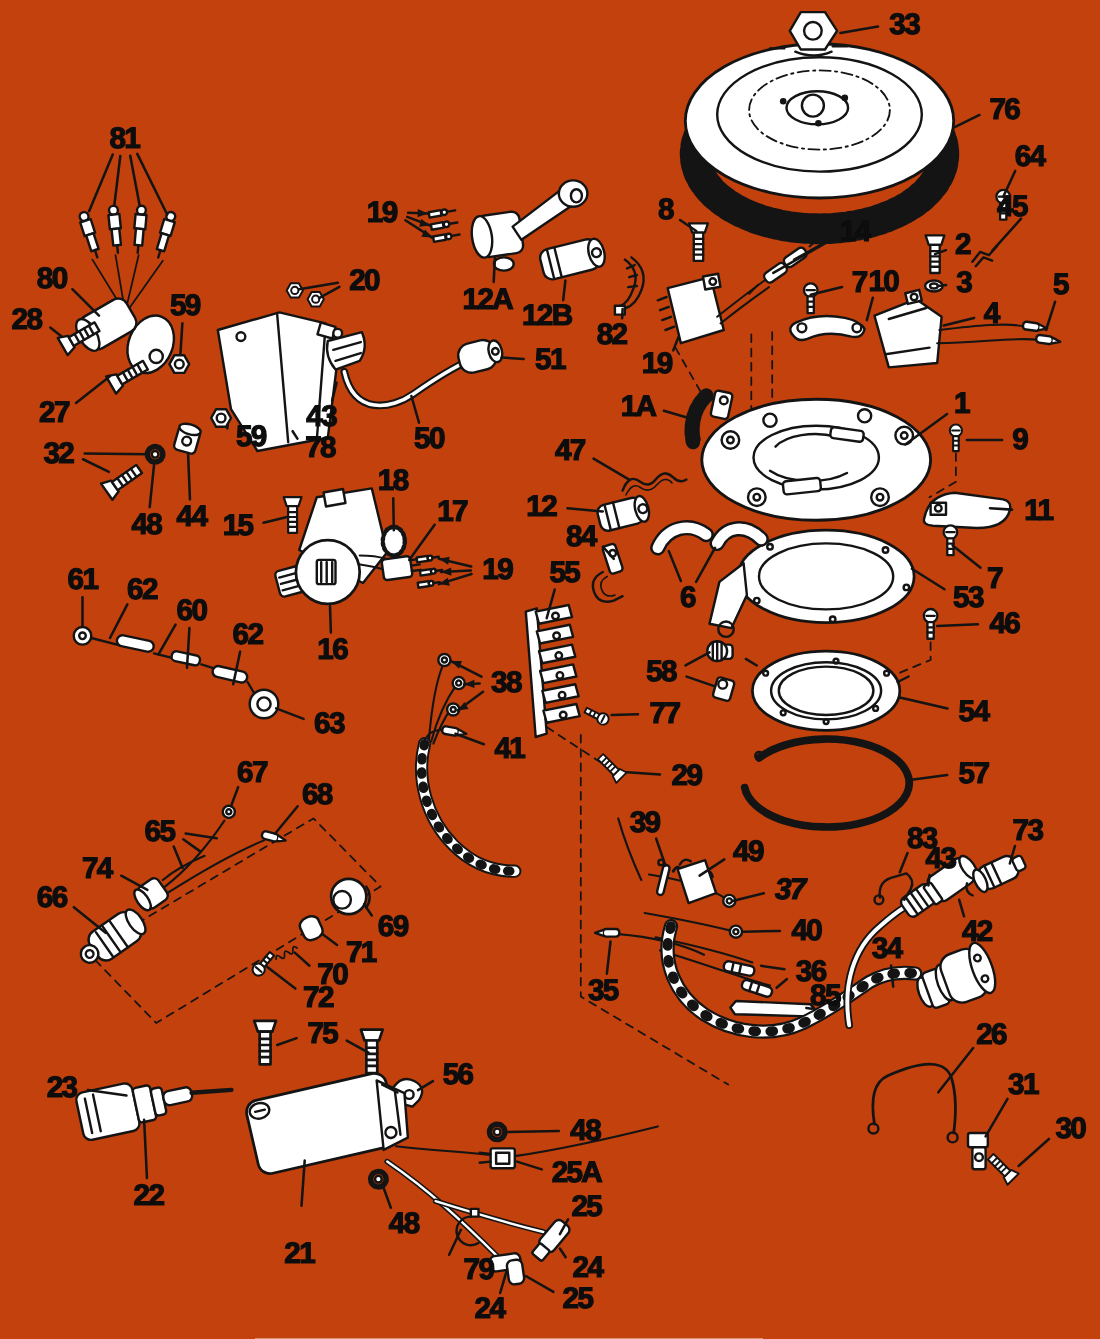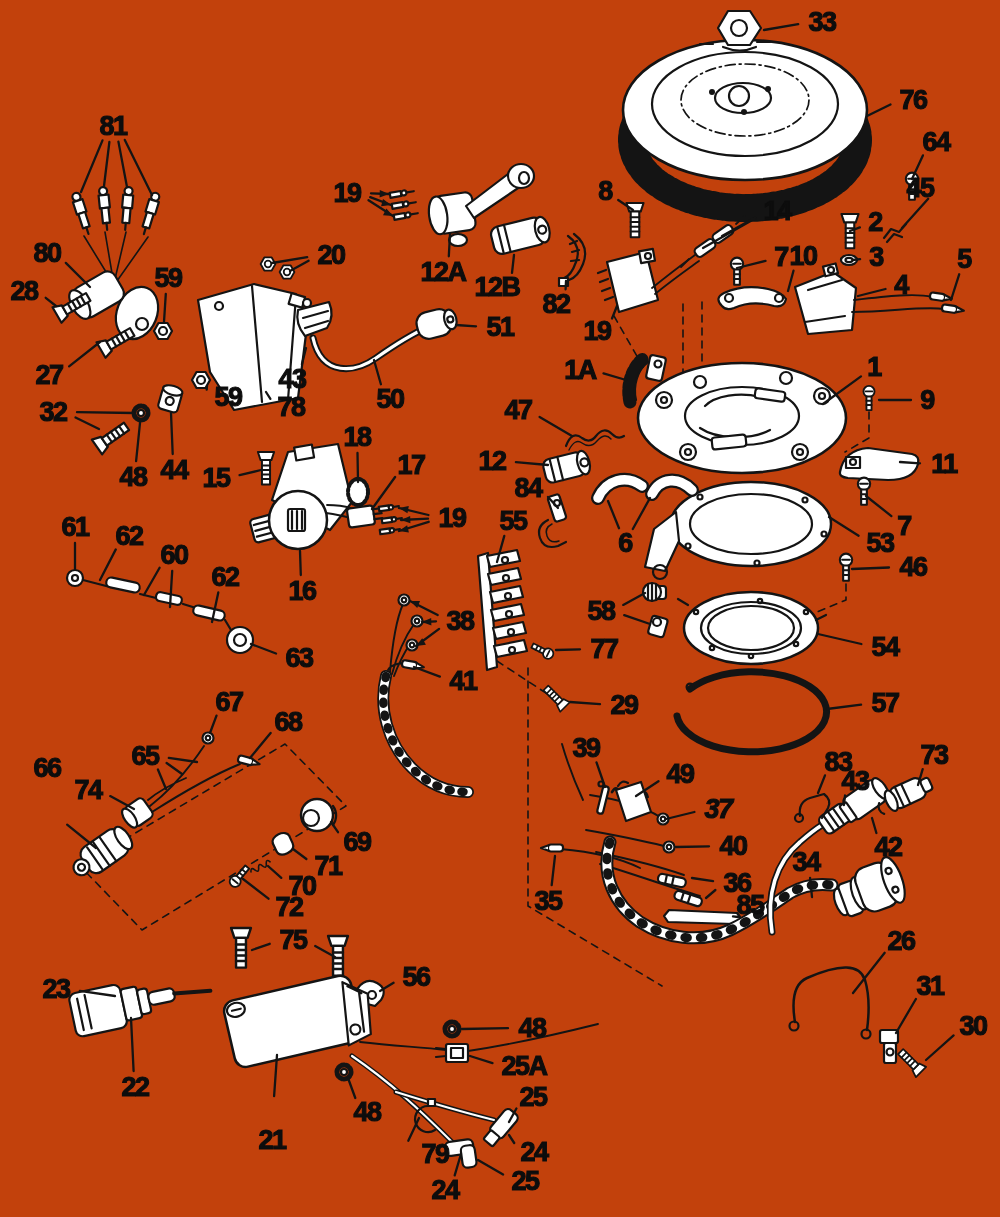--- a/index.html
+++ b/index.html
@@ -737,21 +737,21 @@
       <div class="callout" style="left: 357px; top: 437px;">18</div>
       <div class="callout" style="left: 411px; top: 465px;">17</div>
       <div class="callout" style="left: 452px; top: 518px;">19</div>
       <div class="callout" style="left: 302px; top: 591px;">16</div>
       <div class="callout" style="left: 460px; top: 621px;">38</div>
       <div class="callout" style="left: 463px; top: 681px;">41</div>
       <div class="callout" style="left: 229px; top: 702px;">67</div>
       <div class="callout" style="left: 288px; top: 722px;">68</div>
       <div class="callout" style="left: 145px; top: 756px;">65</div>
       <div class="callout" style="left: 88px; top: 790px;">74</div>
-      <div class="callout" style="left: 47px; top: 768px;">66</div>
+      <div class="callout" style="left: 47px; top: 816px;">66</div>
       <div class="callout" style="left: 357px; top: 842px;">69</div>
       <div class="callout" style="left: 328px; top: 866px;">71</div>
       <div class="callout" style="left: 302px; top: 886px;">70</div>
       <div class="callout" style="left: 289px; top: 907px;">72</div>
       <div class="callout" style="left: 586px; top: 748px;">39</div>
       <div class="callout" style="left: 680px; top: 774px;">49</div>
       <div class="callout" style="left: 718px; top: 809px; font-style: italic;">37</div>
       <div class="callout" style="left: 733px; top: 846px;">40</div>
       <div class="callout" style="left: 737px; top: 883px;">36</div>
       <div class="callout" style="left: 750px; top: 905px;">85</div>

